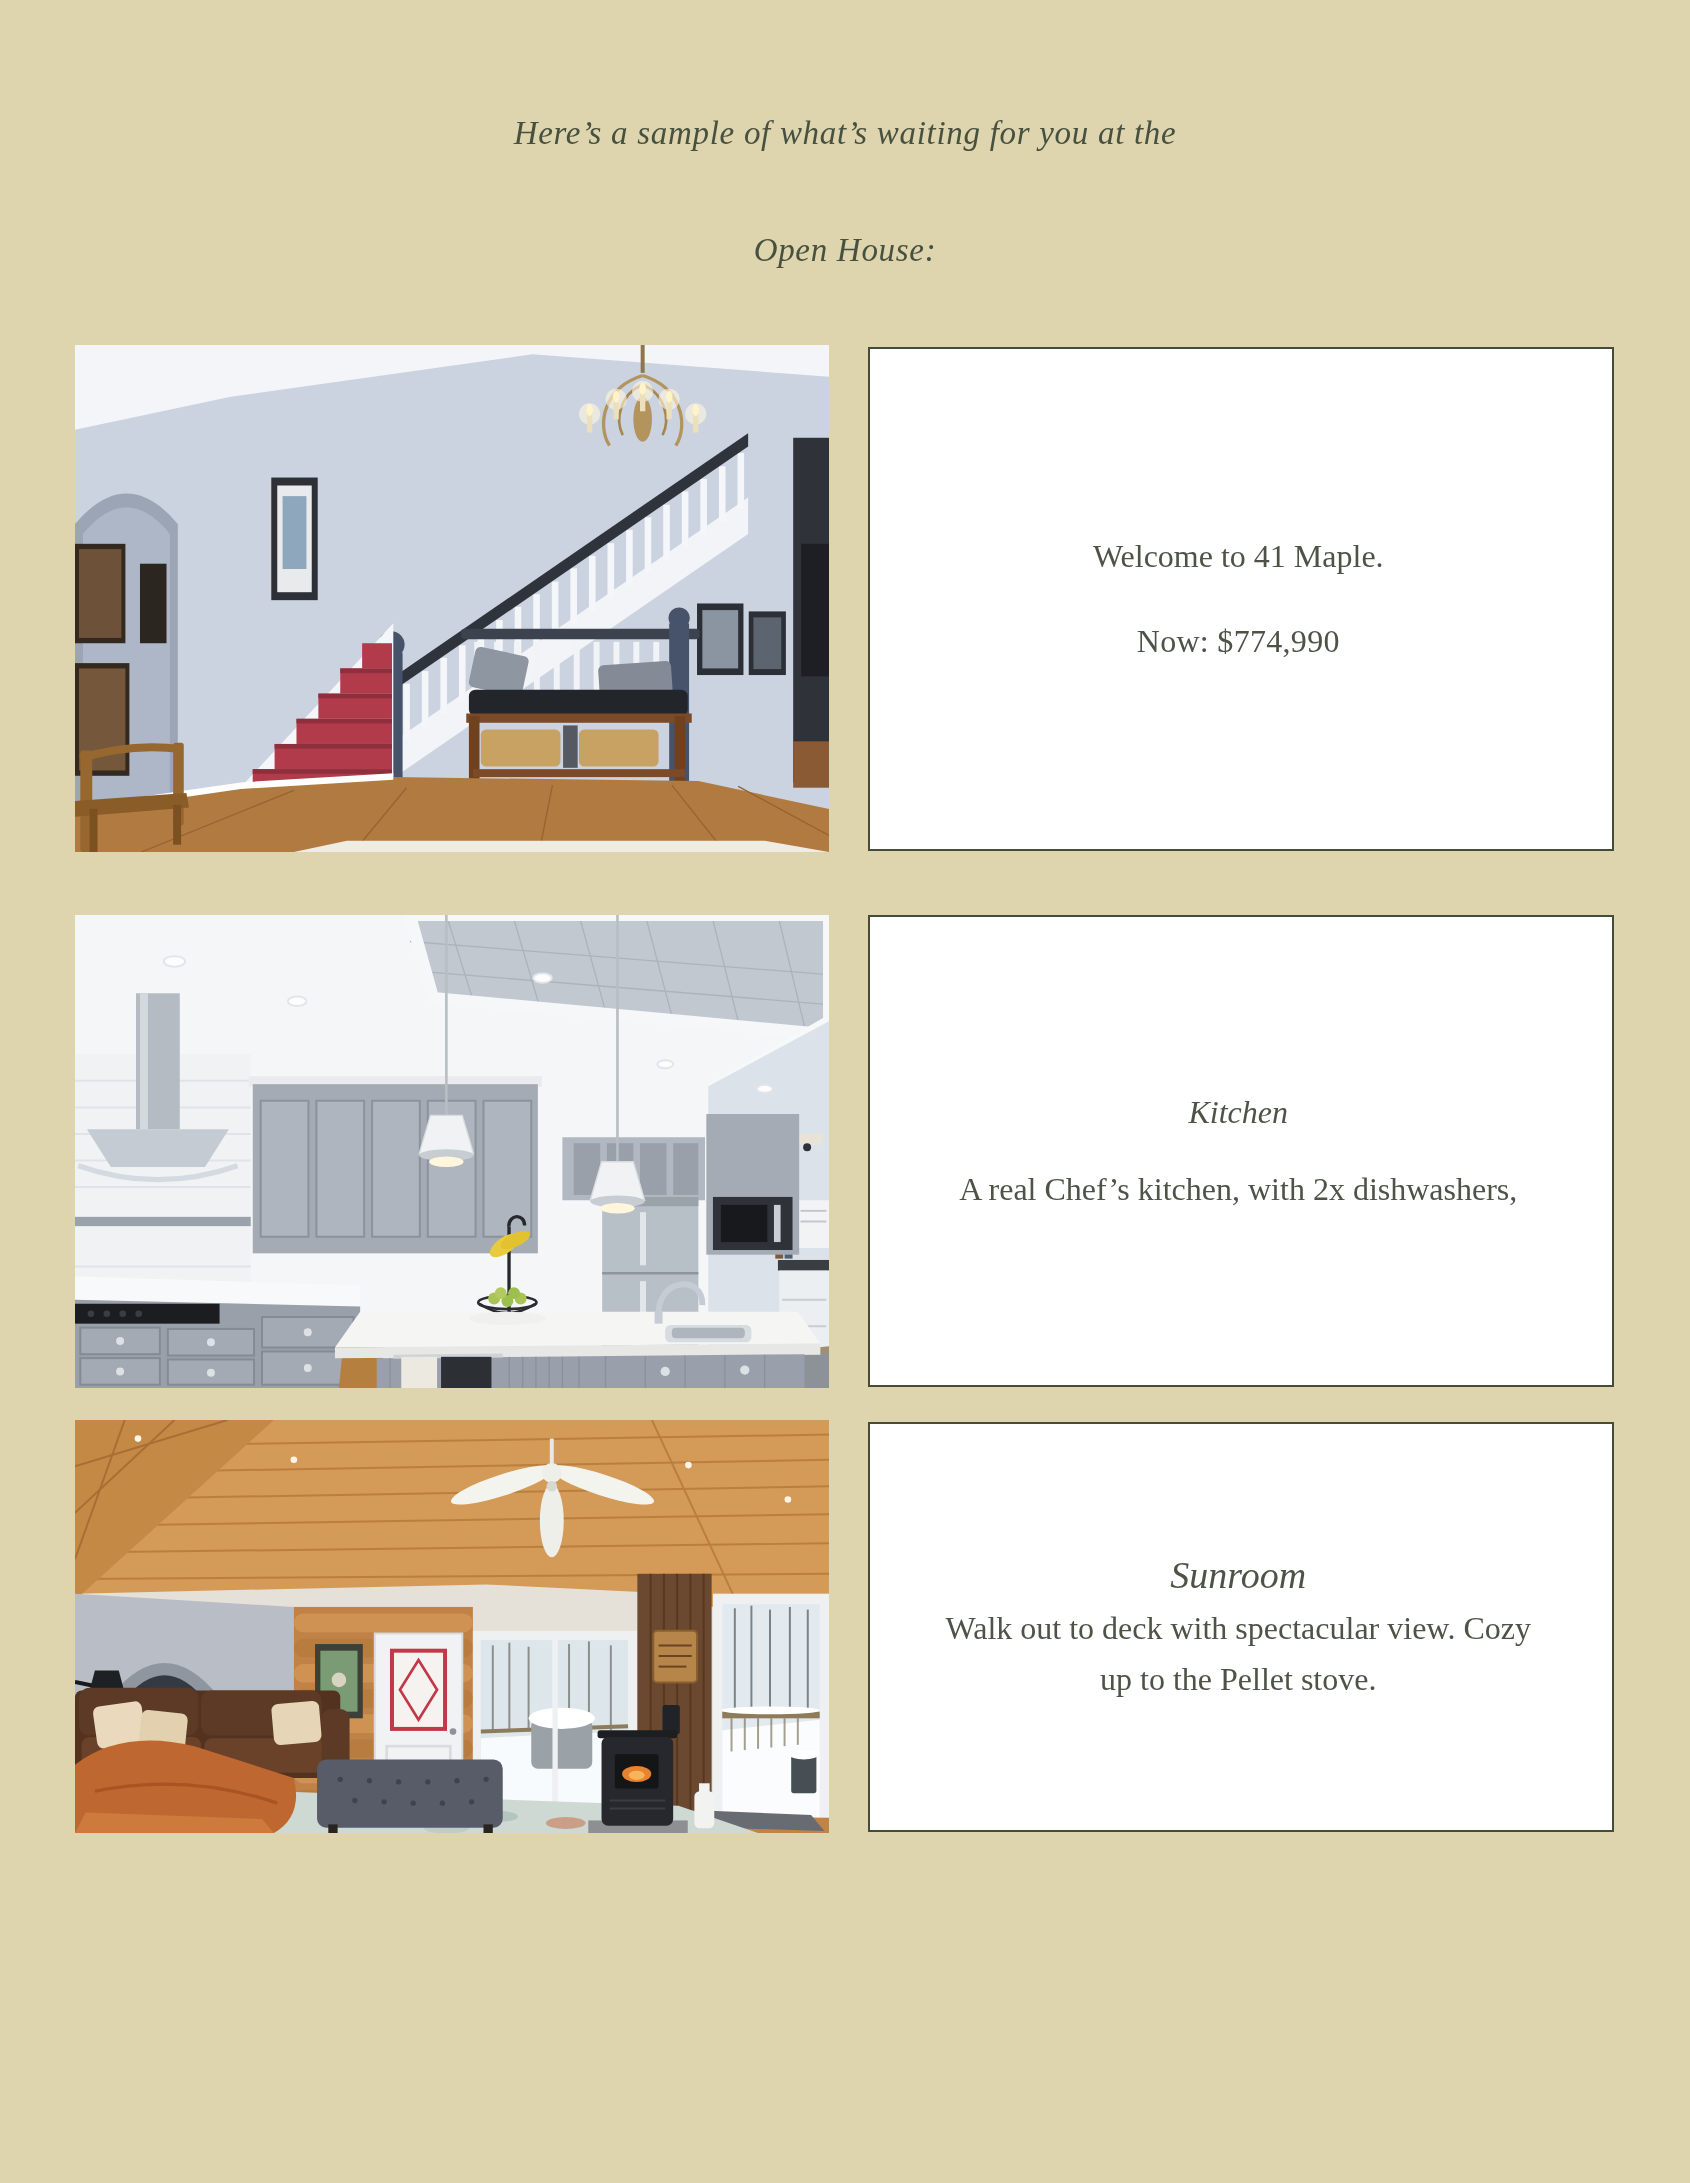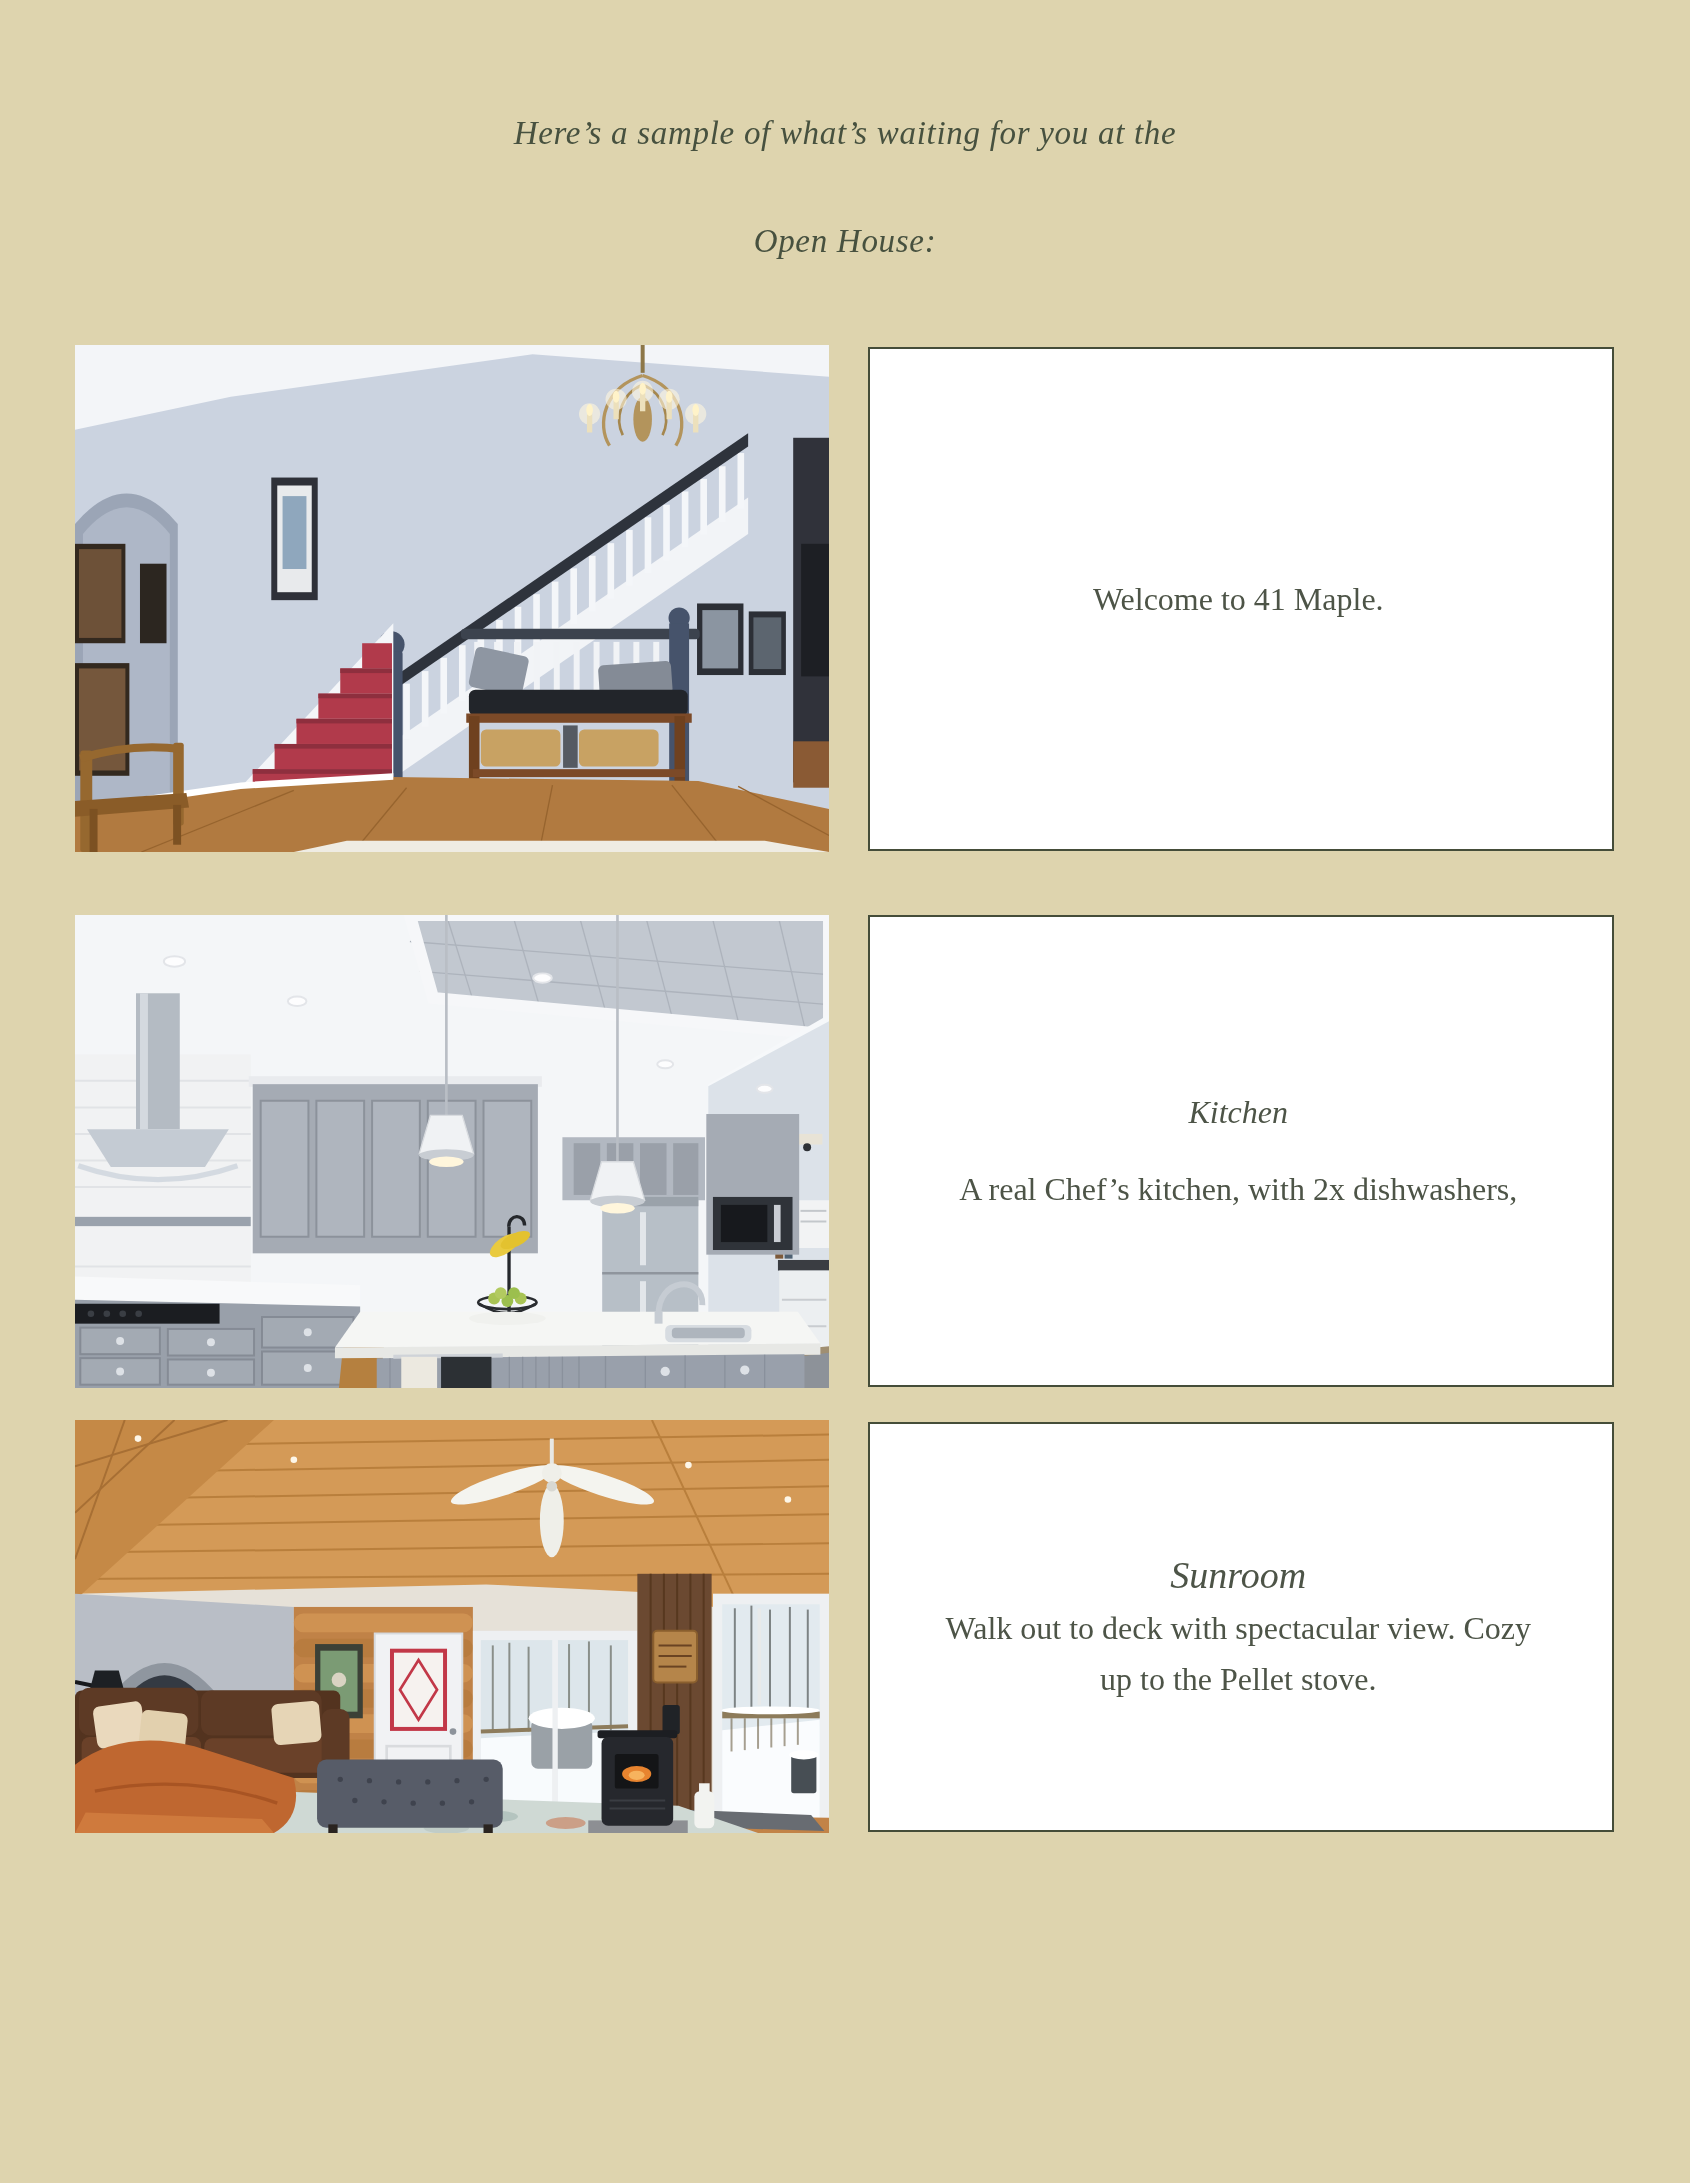--- a/index.html
+++ b/index.html
@@ -18,21 +18,21 @@
     width:100%;
     text-align:center;
     font-style:italic;
     font-weight:400;
     font-size:33px;
     line-height:1;
     color:#47513f;
     letter-spacing:0.7px;
   }
   #headline-1{top:117px;}
-  #headline-2{top:225px;font-style:italic;}
+  #headline-2{top:234px;font-style:italic;}
 
   .photo{
     position:absolute;
     left:75px;
     width:754px;
     overflow:hidden;
     background:#c9d1de;
   }
   #photo-entry{top:345px;height:507px;}
   #photo-kitchen{top:915px;height:473px;}
@@ -226,20 +226,21 @@
         <path d="M8,624 Q84,600 162,610" stroke="#96682f" stroke-width="12" fill="none"></path>
         <polygon points="0,688 168,676 172,698 0,712" fill="#8a5c28"></polygon>
         <rect x="22" y="700" width="12" height="65" fill="#7c5122"></rect>
         <rect x="148" y="694" width="12" height="60" fill="#7c5122"></rect>
       </g>
     </svg>
   </div>
 
   <div class="card" id="card-listing">
     <p>Welcome to 41 Maple.</p>
+    <p class="price">Now: $774,990</p>
   </div>
 
   <div class="photo" id="photo-kitchen">
     <svg viewBox="0 0 1137 713" preserveAspectRatio="none">
       <rect width="1137" height="713" fill="#f4f6f8"></rect>
 
       <g>
         <polygon points="505,0 1137,0 1137,175 545,122" fill="#c2c8d0"></polygon>
         <g stroke="#adb3bc" stroke-width="2">
           <line x1="560" y1="0" x2="600" y2="128"></line>

